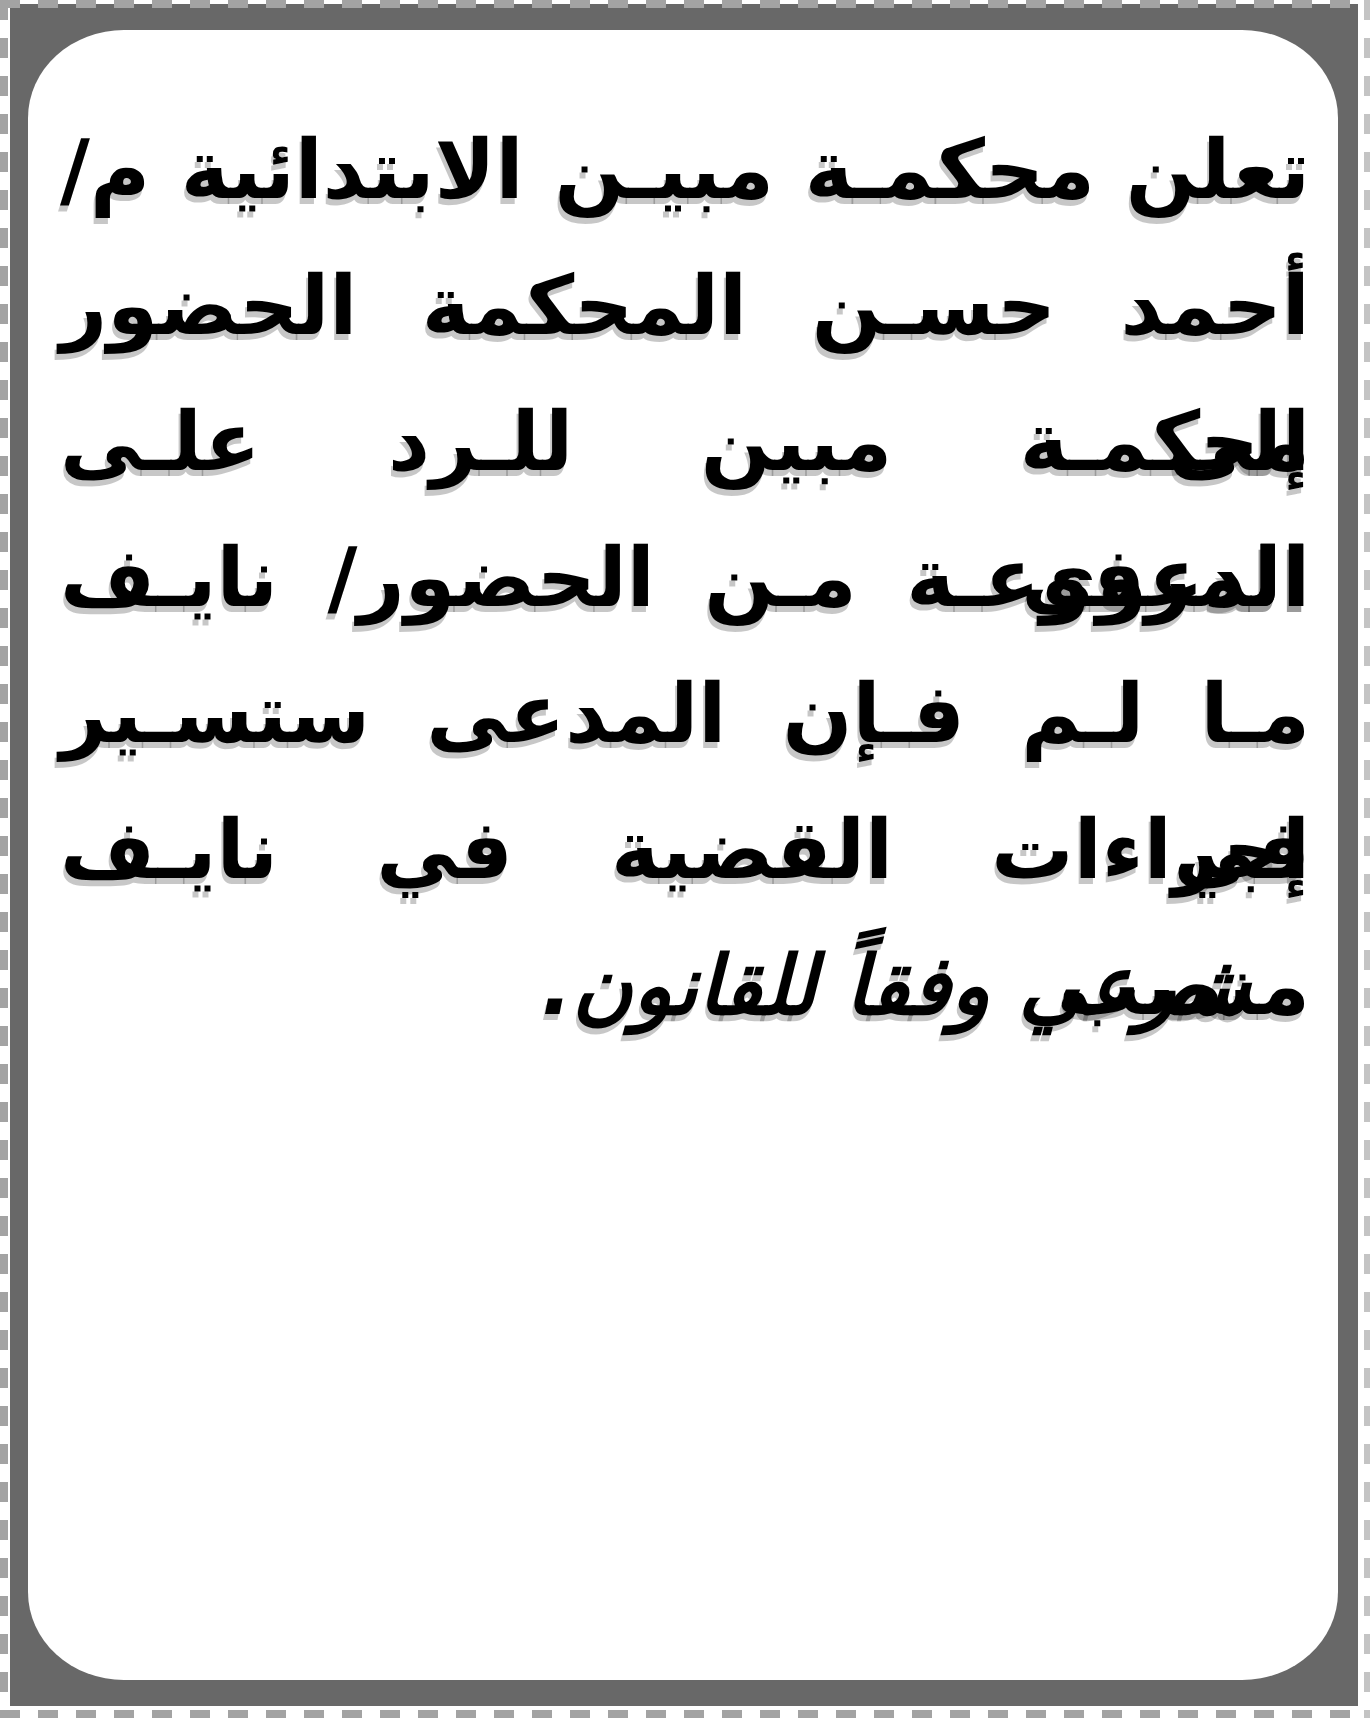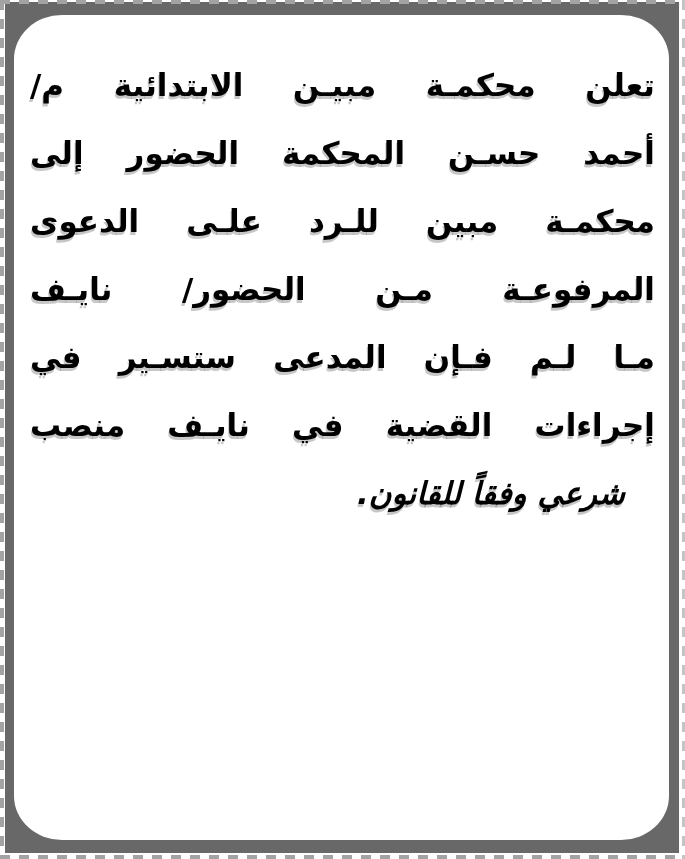--- a/index.html
+++ b/index.html
@@ -54,21 +54,21 @@
     top: 0; bottom: 0; right: 0; width: 3px;
     background: repeating-linear-gradient(180deg, var(--dash-color-light) 0 10px, transparent 10px 19px);
   }
   
   .notice-text {
     position: absolute;
     left: 16px; right: 14px; top: 36px;
     direction: rtl;
     color: var(--text-color);
     font-weight: bold;
-    font-size: 31px;
+    font-size: 41px;
     line-height: 68px;
     text-shadow: -1px 3px 0 rgba(0,0,0,0.22);
     z-index: 4;
   }
   .notice-line {
     text-align: justify;
     text-align-last: justify;
     white-space: normal;
     height: 68px;
     overflow: visible;

